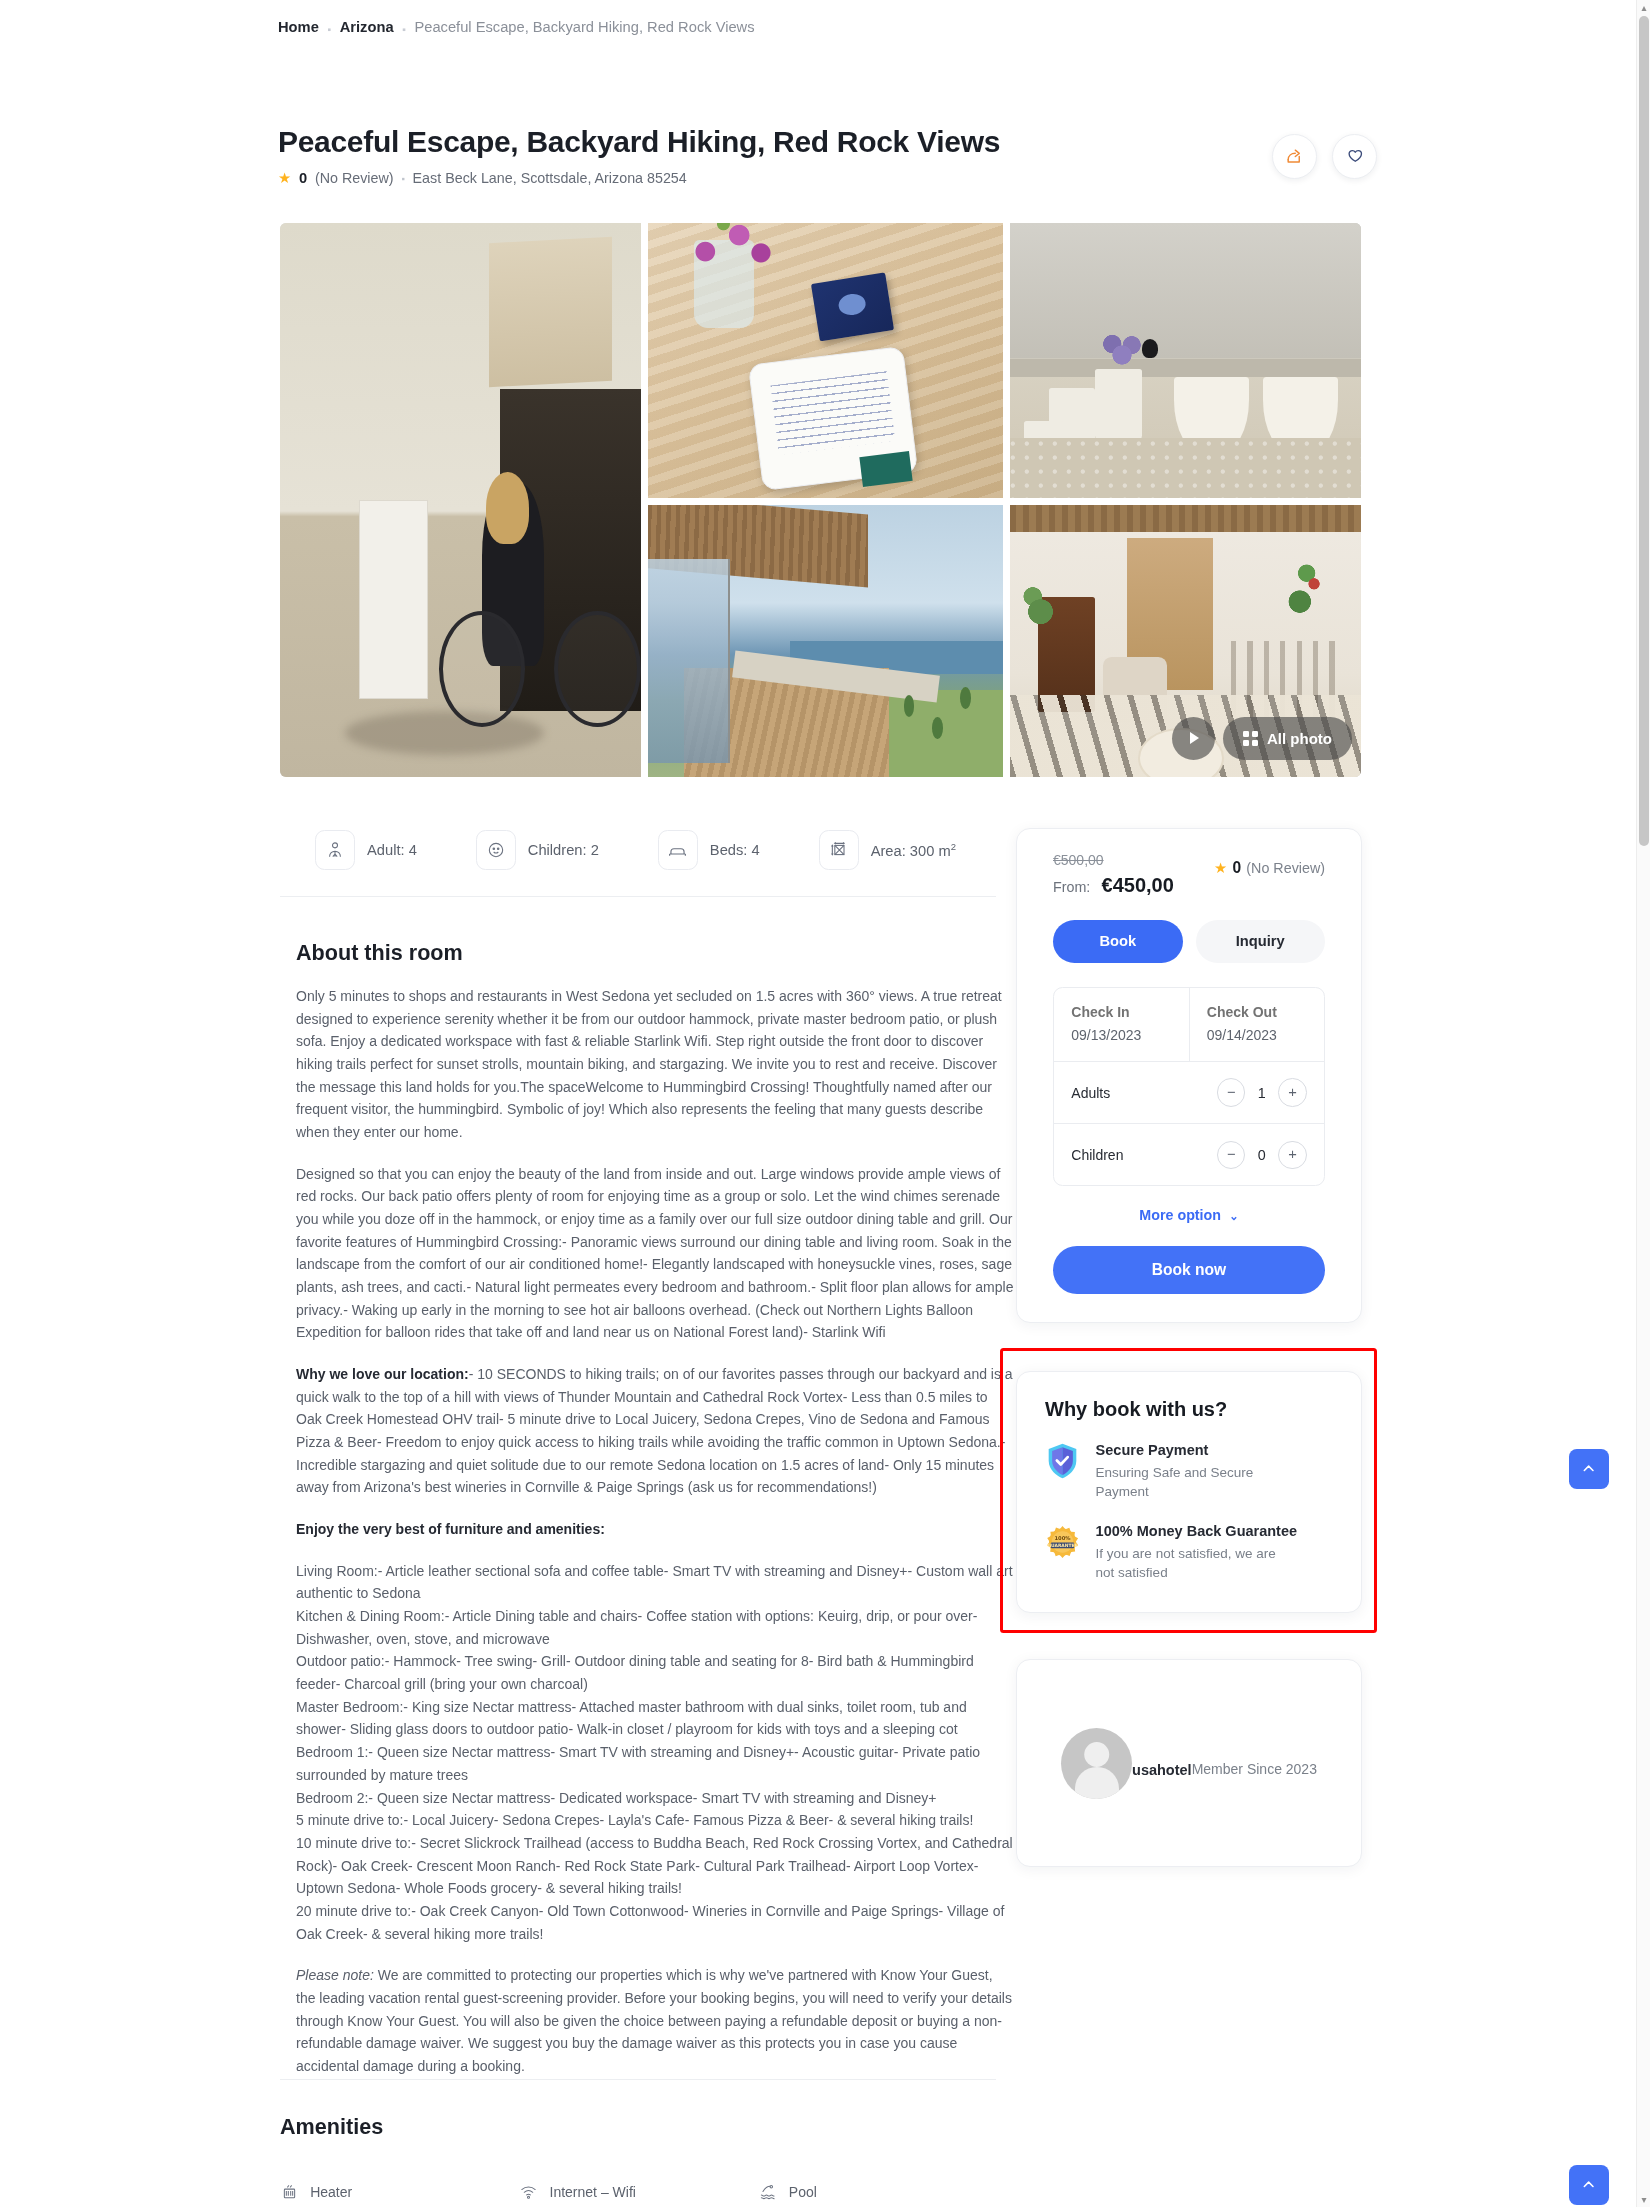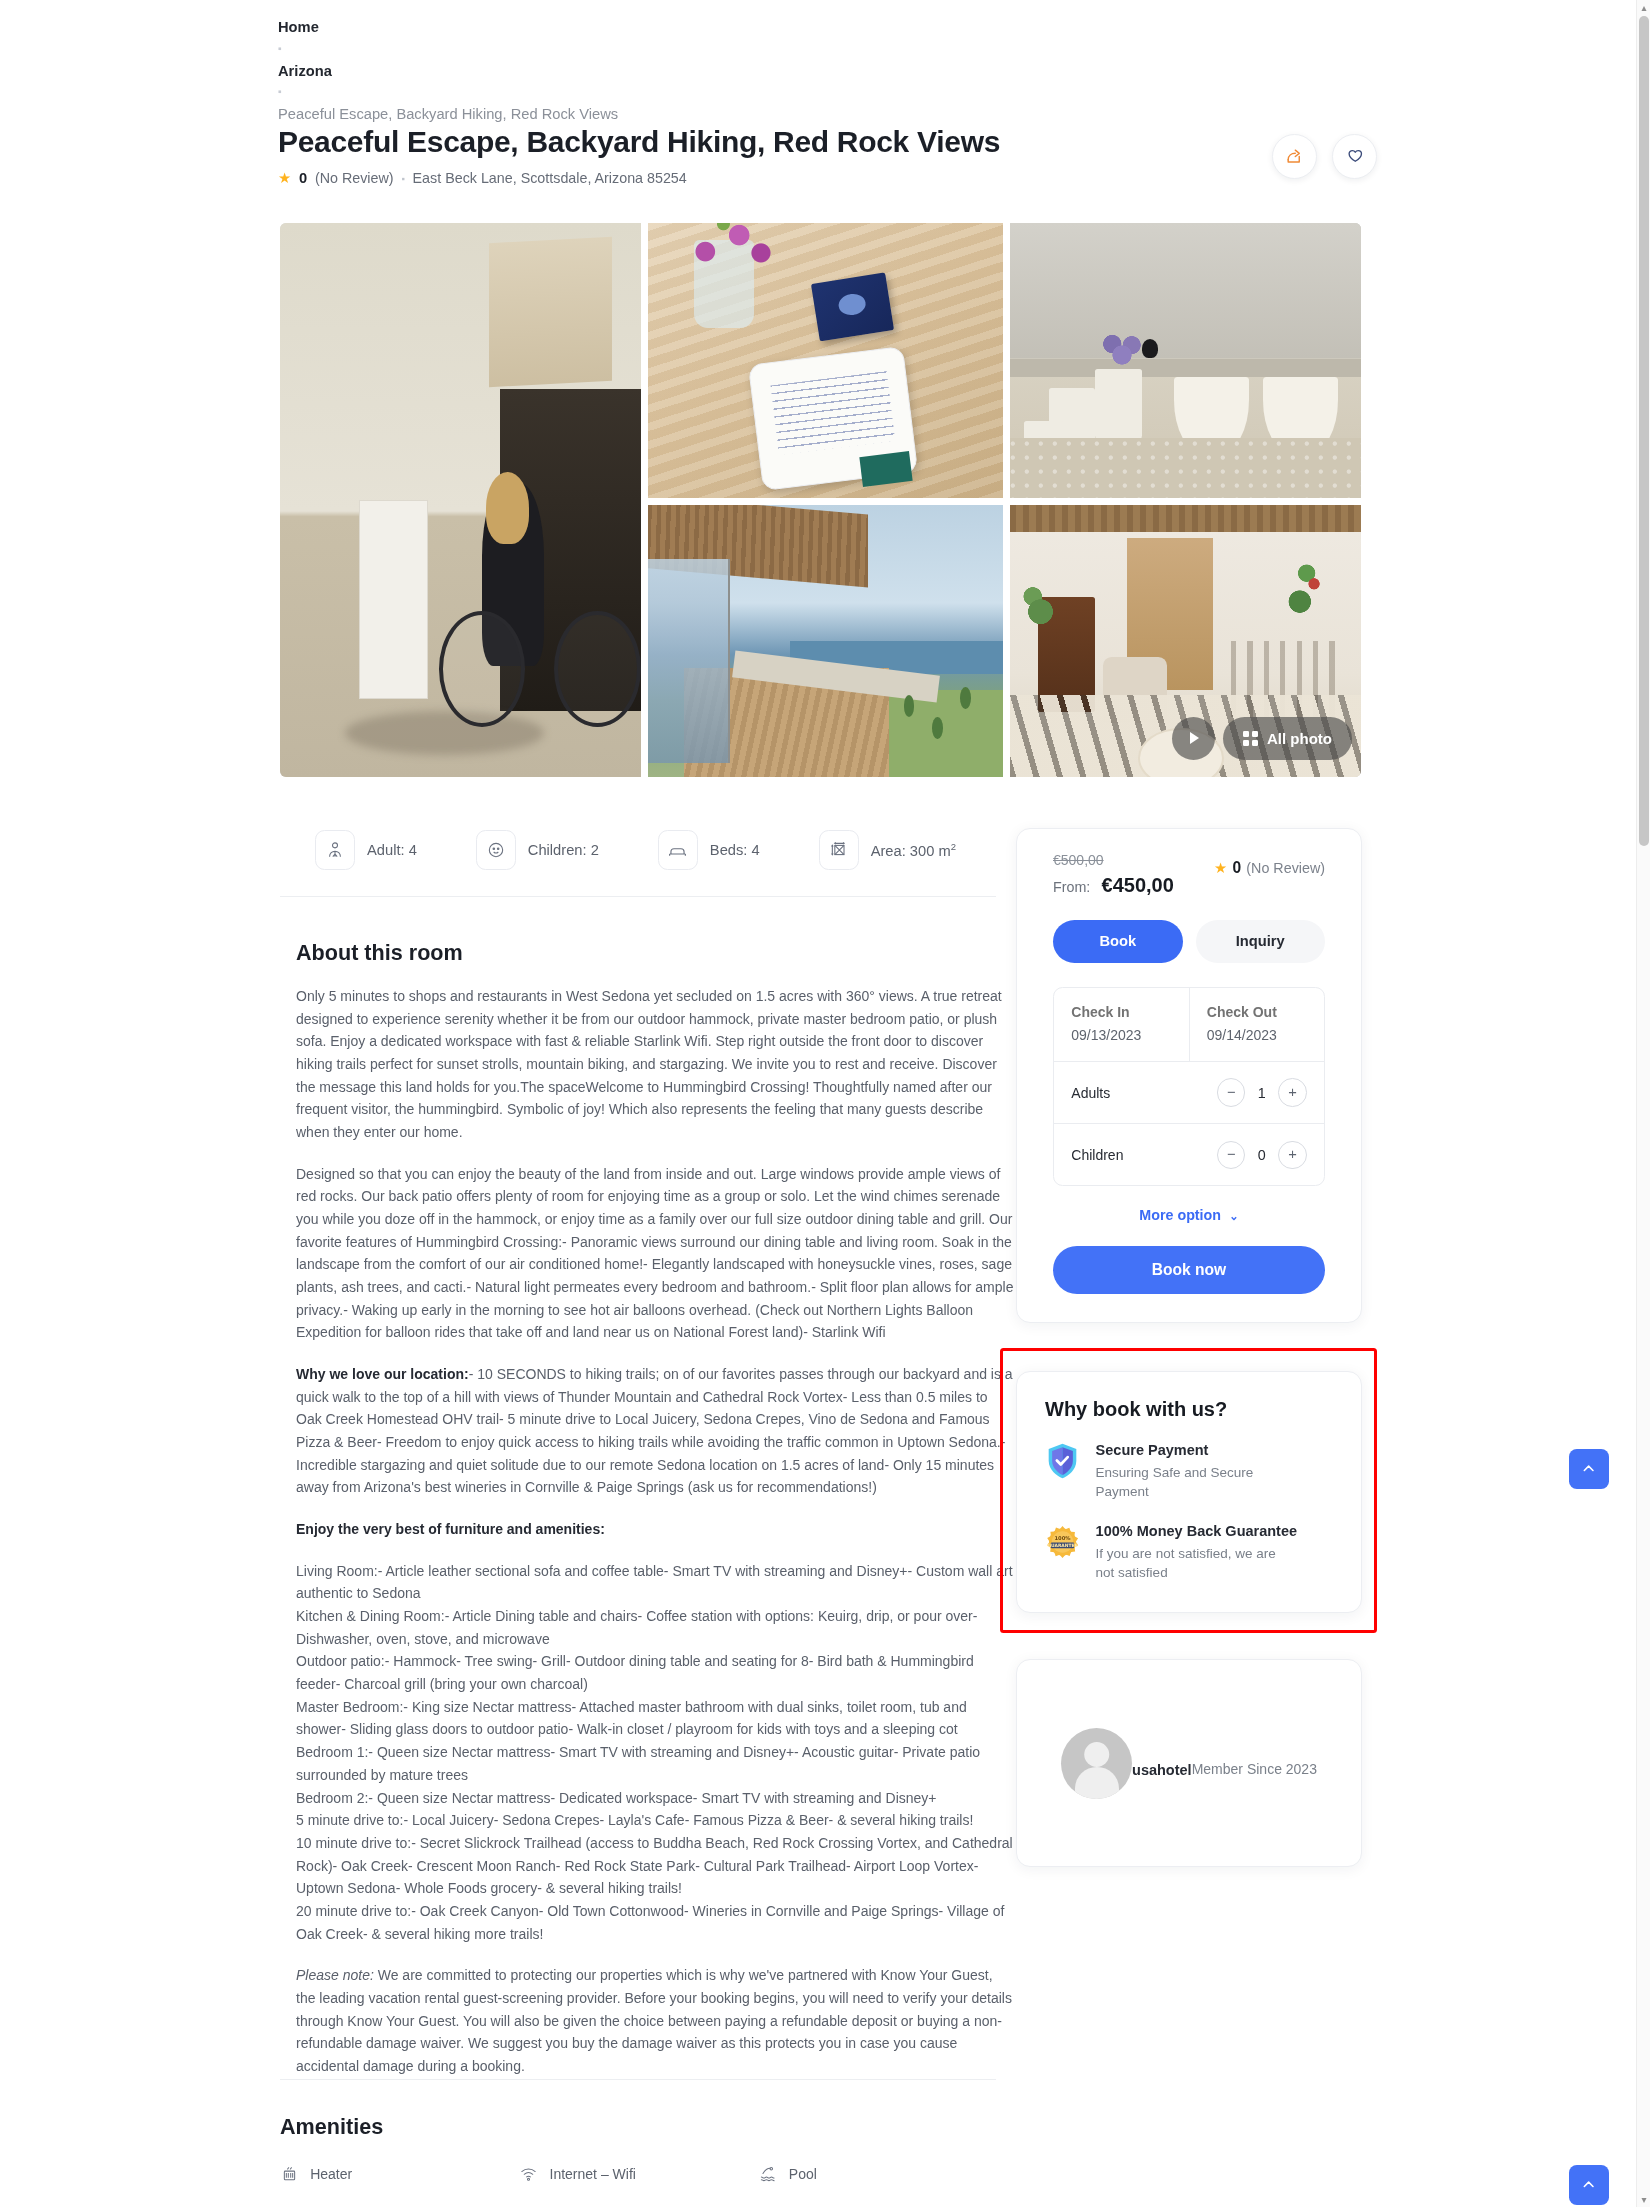--- a/index.html
+++ b/index.html
@@ -17,24 +17,23 @@
     height: 2208px;
     background: #fff;
   }
 
   
   .breadcrumb {
     position: absolute;
     left: 278px;
     top: 19px;
     display: flex;
-    align-items: flex-start;
+    align-items: flex-end;
     gap: 8.6px;
     font-size: 14.7px;
-    flex-direction: column;
   }
   .bc-link { color: #23272f; font-weight: 700; cursor: pointer; }
   .bc-sep { color: #c8ccd4; font-size: 10.4px; line-height: 1; }
   .bc-current { color: #8b9099; font-weight: 400; }
 
   
   .title-wrap {
     position: absolute;
     left: 278px;
     top: 125px;
@@ -262,21 +261,21 @@
     color: #5a606b;
   }
   .about p b { color: #262a33; font-weight: 700; }
   .about p i { font-style: italic; text-align: right; }
   .blk { white-space: pre-line; }
 
   
   .amen-wrap { position:absolute; left:280px; top:2114px; width: 718px; }
   .amen-title { font-size: 21.6px; font-weight:700; color:#1b1f27; }
   .amen-list { margin-top: 24px; display:flex; }
-  .amen-item { display:flex; align-items:center; gap:11.2px; width: 245px; }
+  .amen-item { display:flex; align-items:center; gap:11.2px; width: 245px; margin-top: 18px; }
   .amen-text { font-size: 14px; color:#5c626d; }
 
   
   .sidebar { position:absolute; left:1016px; top: 828px; width: 346px; }
   .card {
     background:#fff; border:0.9px solid #eceef2; border-radius:14px;
     box-shadow: 0 2.6px 14px rgba(25,32,50,.055);
   }
 
   .price-card { padding: 23px 36px 28px; }

